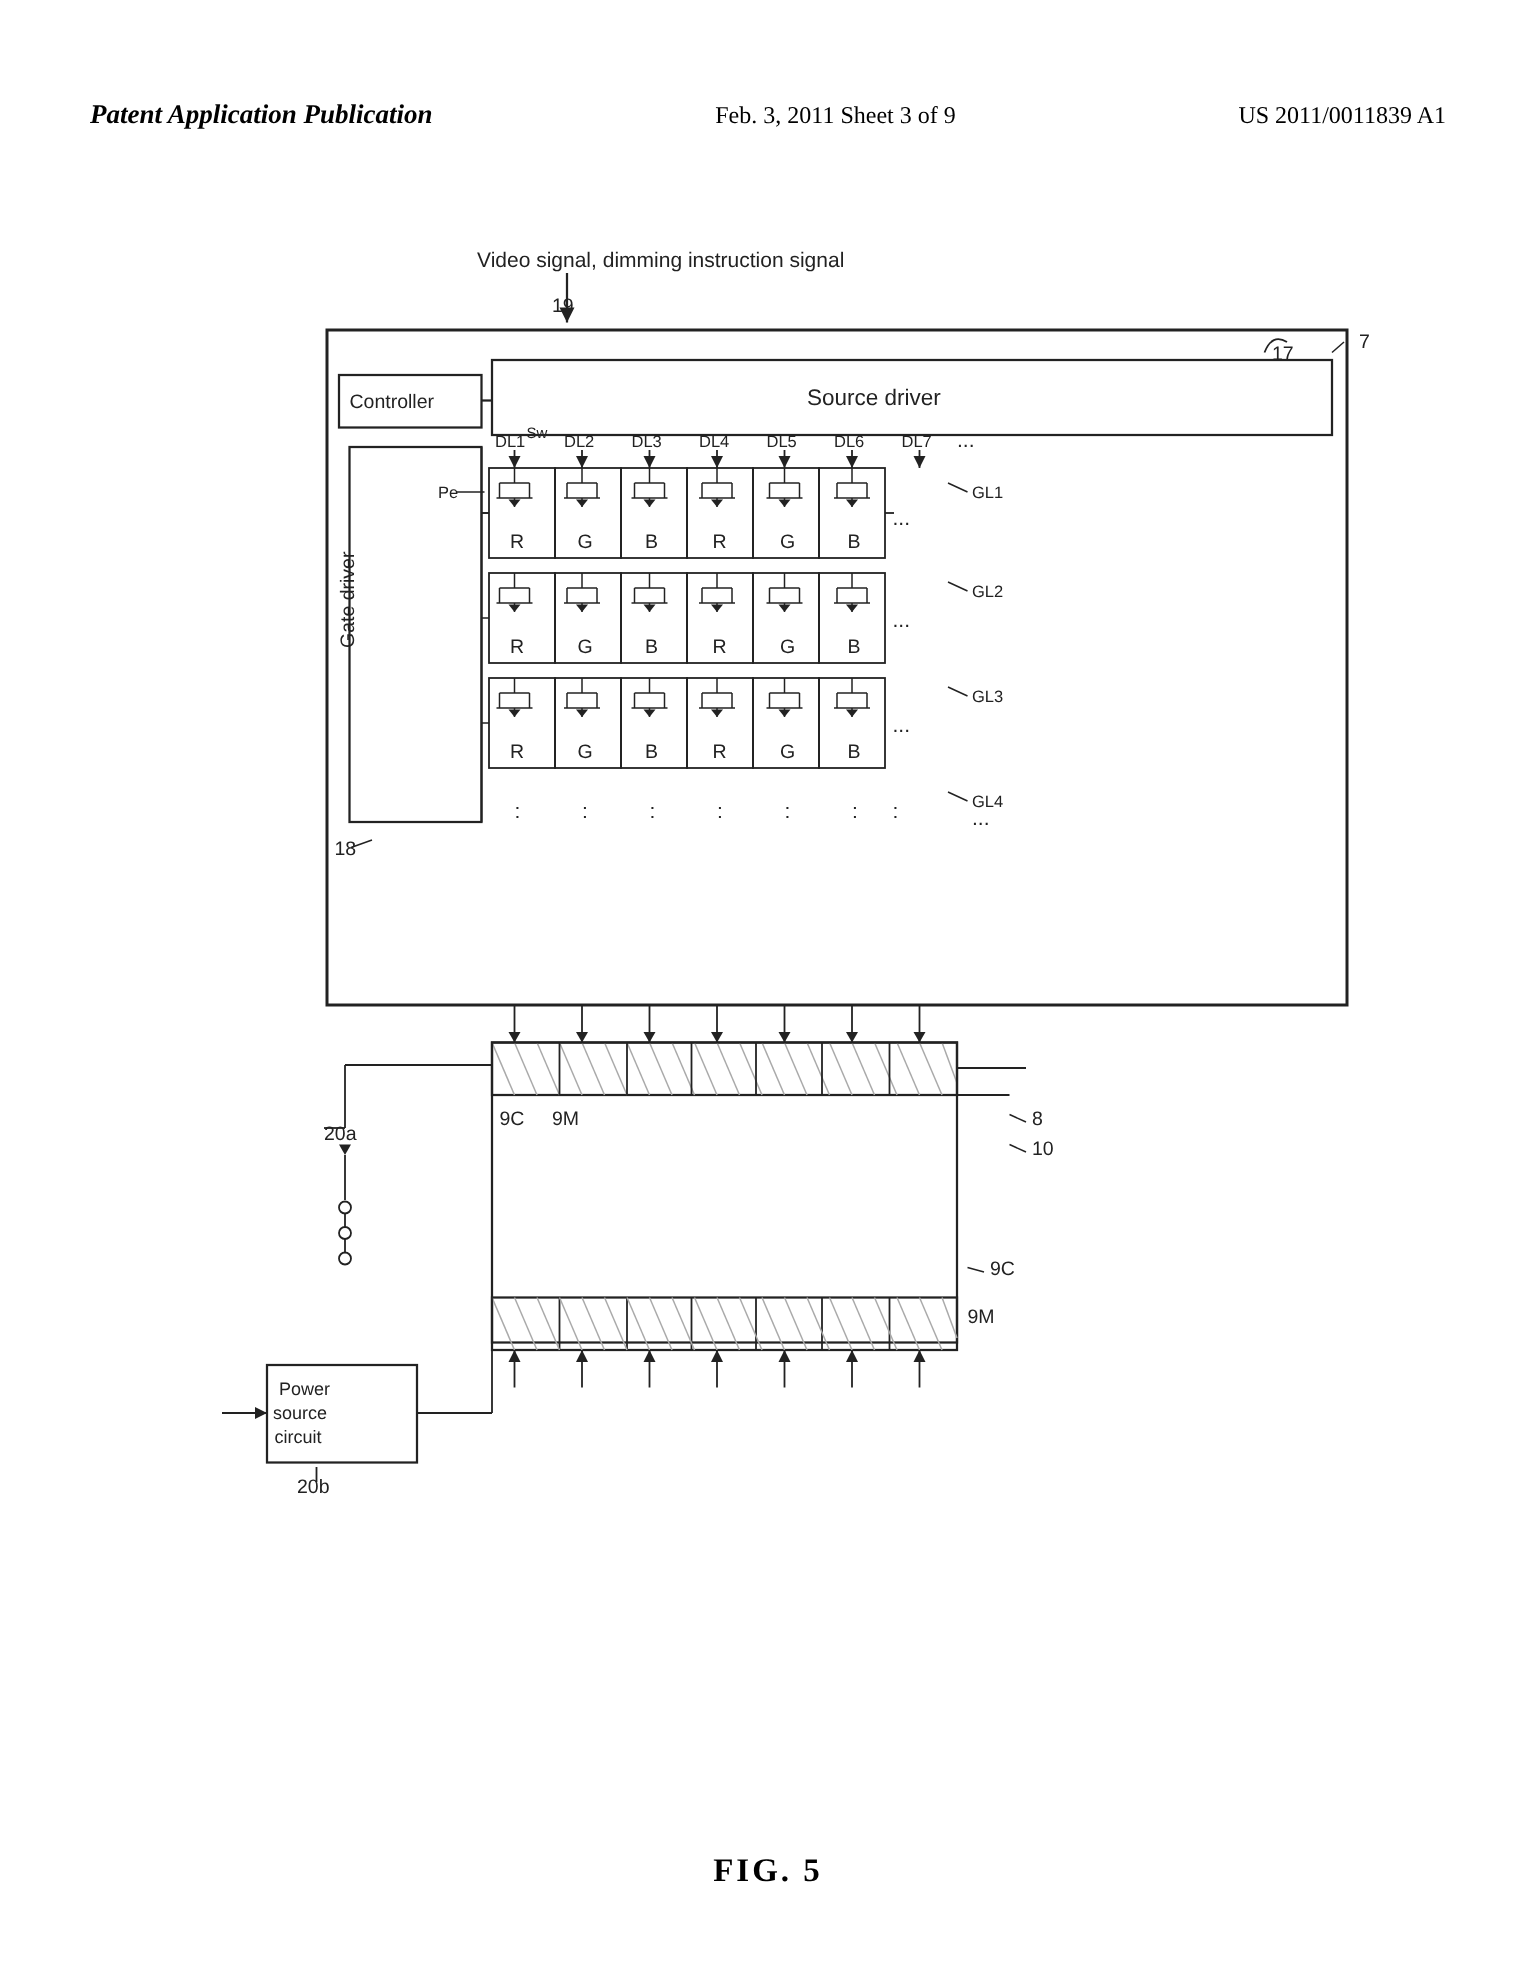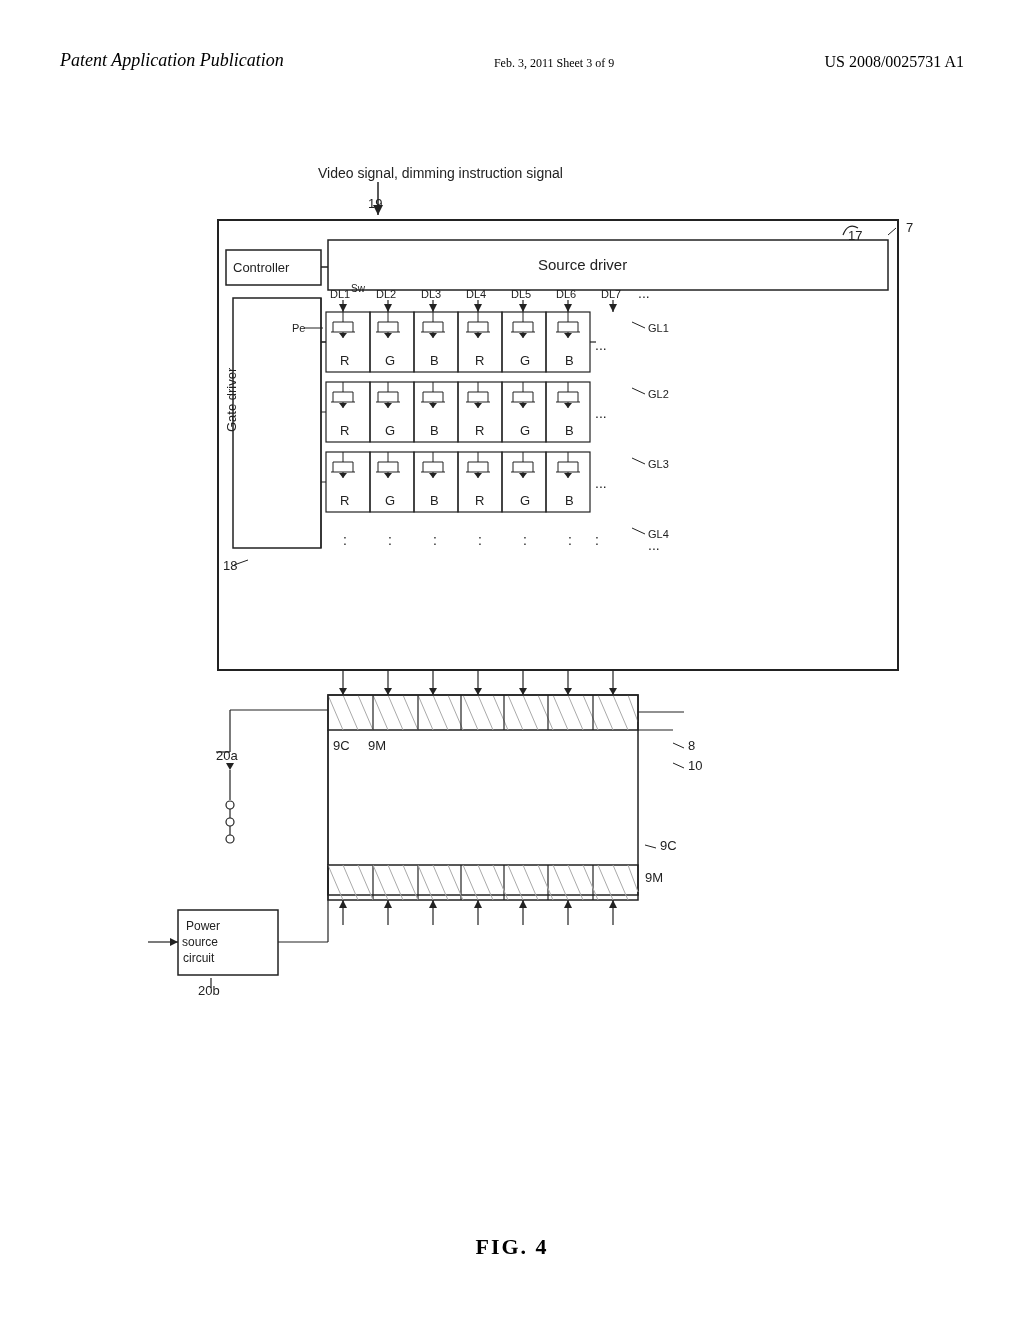--- a/index.html
+++ b/index.html
@@ -25,25 +25,26 @@
       top: 50px;
       left: 0;
       width: 100%;
       display: flex;
       align-items: flex-end;
       justify-content: space-between;
       padding: 0 60px;
     }
     .header-left {
       font-size: 18px;
-      font-weight: normal;
+      font-weight: bold;
       font-style: italic;
+      margin-top: 16px;
     }
     .header-center {
-      font-size: 12px;
+      font-size: 16px;
       text-align: right;
     }
     .header-right {
       font-size: 16px;
     }
 
     
     .diagram-area {
       position: absolute;
       top: 150px;
@@ -70,21 +71,21 @@
 
   </style>
 </head>
 <body>
 
 <div class="page-container">
 
   <div class="header">
     <div class="header-left">Patent Application Publication</div>
     <div class="header-center">Feb. 3, 2011     Sheet 3 of 9</div>
-    <div class="header-right">US 2008/0025731 A1</div>
+    <div class="header-right">US 2011/0011839 A1</div>
   </div>
 
   <div class="diagram-area">
     <svg class="main-svg" viewBox="0 0 900 1060" xmlns="http://www.w3.org/2000/svg">
 
       <text x="270" y="28" font-family="Arial, sans-serif" font-size="14" fill="#222">Video signal, dimming instruction signal</text>
 
       <line x1="330" y1="32" x2="330" y2="65" stroke="#222" stroke-width="1.5"></line>
       <polygon points="330,65 325,55 335,55" fill="#222"></polygon>
 
@@ -499,15 +500,15 @@
       <line x1="163" y1="838" x2="163" y2="828" stroke="#222" stroke-width="1.2"></line>
 
       <line x1="230" y1="792" x2="280" y2="792" stroke="#222" stroke-width="1.2"></line>
       <line x1="280" y1="792" x2="280" y2="730" stroke="#222" stroke-width="1.2"></line>
 
       <line x1="280" y1="745" x2="280" y2="580" stroke="#222" stroke-width="1.2"></line>
 
     </svg>
   </div>
 
-  <div class="fig-caption">FIG. 4</div>
+  <div class="fig-caption">FIG. 5</div>
 
 </div>
 
 </body></html>

